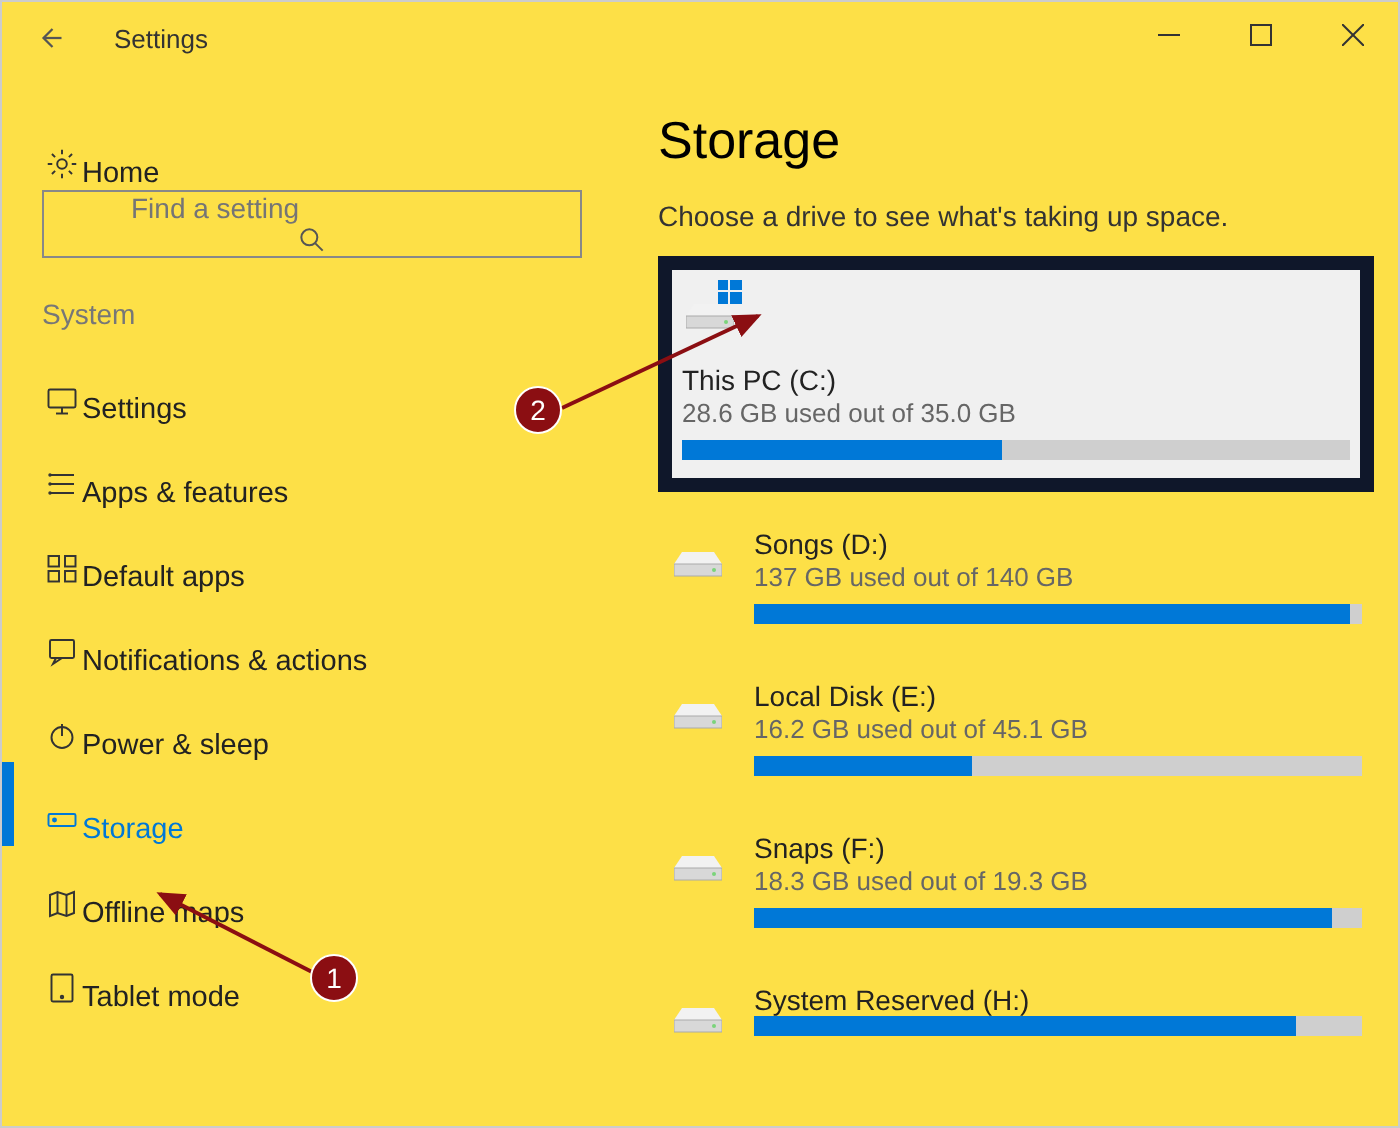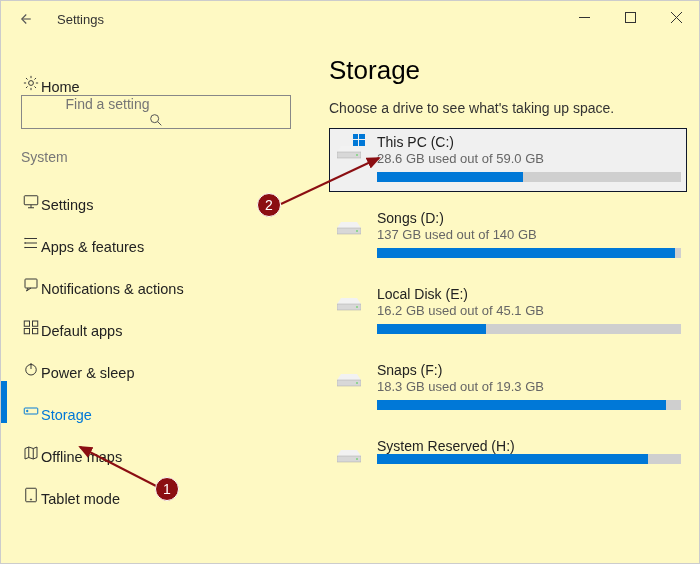--- a/index.html
+++ b/index.html
@@ -1,19 +1,19 @@
 <!DOCTYPE html>
 <html><head>
   <meta charset="utf-8">
   <style>
     * { box-sizing: border-box; margin: 0; padding: 0; font-family: "Segoe UI", Arial, sans-serif; }
     body { background: #fff; }
     .window {
       width: 700px; height: 564px;
-      background: #fef9c3;
+      background: #fde047;
       border: 1px solid #ccc;
       box-shadow: 4px 4px 12px rgba(0,0,0,0.25);
       position: relative;
       overflow: hidden;
     }
     
     .titlebar {
       height: 36px;
       display: flex;
       align-items: center;
@@ -88,22 +88,23 @@
     .page-title { font-size: 26px; font-weight: 300; margin-bottom: 14px; }
     .page-sub { font-size: 14px; color: #333; margin-bottom: 12px; }
     .drive-list { display: flex; flex-direction: column; gap: 12px; }
     .drive-item {
       display: flex;
       gap: 14px;
       padding: 6px 6px 10px 6px;
     }
     .drive-item.hovered {
       background: #f0f0f0;
-      border: 1px solid #0f172a;
+      border: 7px solid #0f172a;
       padding: 5px 5px 9px 5px;
+      flex-direction: column;
     }
     .drive-icon {
       width: 28px;
       display: flex; align-items: flex-start; justify-content: center;
       padding-top: 10px;
       position: relative;
     }
     .drive-body { flex: 1; }
     .drive-name { font-size: 14px; color: #222; }
     .drive-usage { font-size: 13px; color: #666; margin-top: 1px; margin-bottom: 6px; }
@@ -217,37 +218,37 @@
               <circle cx="4" cy="12" r="0.5"></circle>
               <circle cx="4" cy="18" r="0.5"></circle>
             </svg>
         </span>
         <span>Apps &amp; features</span>
       </div>
 
       <div class="nav-item">
         <span class="ic">
           <svg width="18" height="18" viewBox="0 0 24 24" fill="none" stroke="#333" stroke-width="1.3">
-              <rect x="4" y="4" width="16" height="12" rx="1"></rect>
-              <path d="M8 16l-2 4 6-4"></path>
-            </svg>
-        </span>
-        <span>Notifications &amp; actions</span>
-      </div>
-
-      <div class="nav-item">
-        <span class="ic">
-          <svg width="18" height="18" viewBox="0 0 24 24" fill="none" stroke="#333" stroke-width="1.3">
               <rect x="3" y="4" width="7" height="7"></rect>
               <rect x="14" y="4" width="7" height="7"></rect>
               <rect x="3" y="14" width="7" height="7"></rect>
               <rect x="14" y="14" width="7" height="7"></rect>
             </svg>
         </span>
         <span>Default apps</span>
+      </div>
+
+      <div class="nav-item">
+        <span class="ic">
+          <svg width="18" height="18" viewBox="0 0 24 24" fill="none" stroke="#333" stroke-width="1.3">
+              <rect x="4" y="4" width="16" height="12" rx="1"></rect>
+              <path d="M8 16l-2 4 6-4"></path>
+            </svg>
+        </span>
+        <span>Notifications &amp; actions</span>
       </div>
 
       <div class="nav-item">
         <span class="ic">
           <svg width="18" height="18" viewBox="0 0 24 24" fill="none" stroke="#333" stroke-width="1.3">
               <circle cx="12" cy="13" r="7"></circle>
               <line x1="12" y1="4" x2="12" y2="12"></line>
             </svg>
         </span>
         <span>Power &amp; sleep</span>
@@ -300,21 +301,21 @@
               </svg>
               <svg class="winlogo" width="12" height="12" viewBox="0 0 12 12">
                 <rect x="0" y="0" width="5" height="5" fill="#0078D7"></rect>
                 <rect x="6" y="0" width="6" height="5" fill="#0078D7"></rect>
                 <rect x="0" y="6" width="5" height="6" fill="#0078D7"></rect>
                 <rect x="6" y="6" width="6" height="6" fill="#0078D7"></rect>
               </svg>
             </div>
             <div class="drive-body">
               <div class="drive-name">This PC (C:)</div>
-              <div class="drive-usage">28.6 GB used out of 59.0 GB</div>
+              <div class="drive-usage">28.6 GB used out of 35.0 GB</div>
               <div class="bar">
                 <div class="bar-fill" style="width: 48%;"></div>
               </div>
             </div>
           </div>
           <div class="drive-item">
             <div class="drive-icon">
               <svg class="drive-svg" width="24" height="18" viewBox="0 0 24 18">
                 <polygon class="top" points="4,2 20,2 24,8 0,8"></polygon>
                 <rect class="plate" x="0" y="8" width="24" height="6"></rect>

